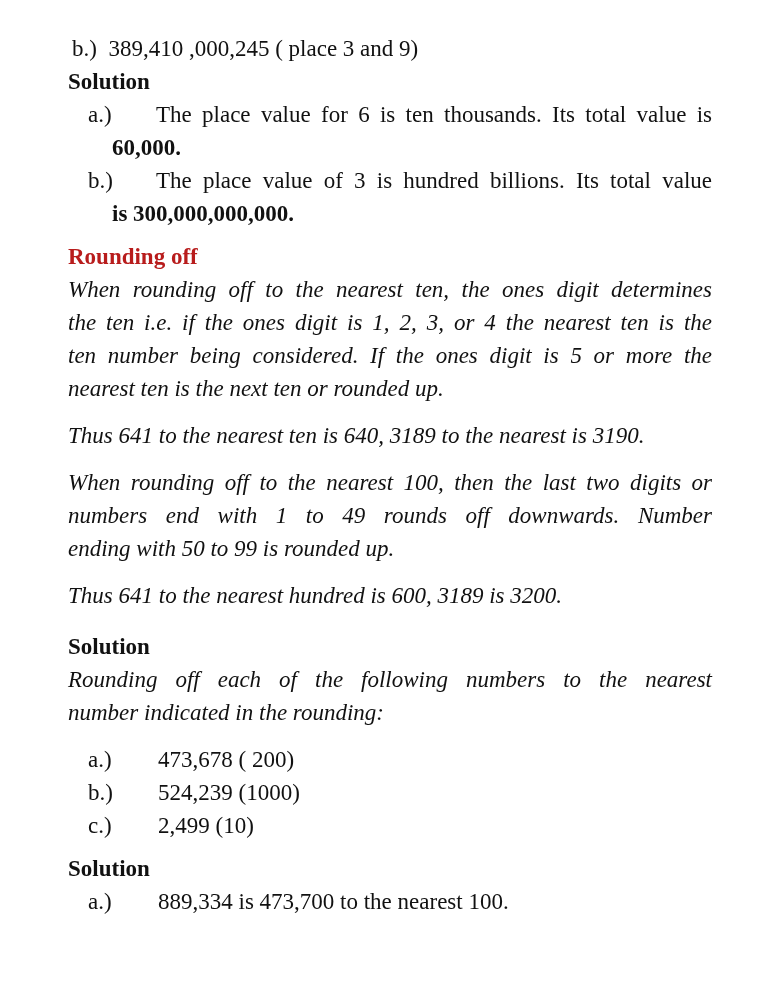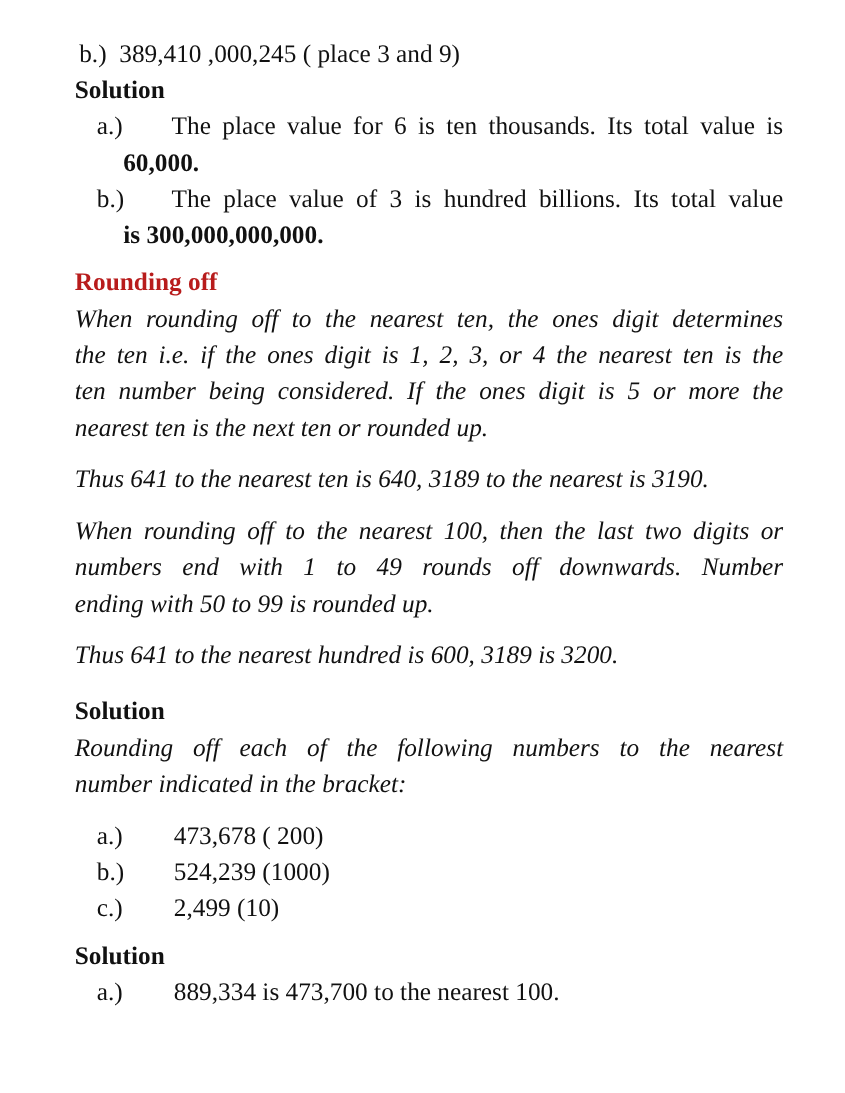--- a/index.html
+++ b/index.html
@@ -117,21 +117,21 @@
     <div class="gap-m"></div>
 
     <p class="para">Thus 641 to the nearest hundred is 600, 3189 is 3200.</p>
 
     <div class="gap-l"></div>
 
     <p class="heading">Solution</p>
 
     <div>
       <p class="para justify-last">Rounding off each of the following numbers to the nearest</p>
-      <p class="para">number indicated in the bracket:</p>
+      <p class="para">number indicated in the rounding:</p>
     </div>
 
     <div class="gap-m"></div>
 
     <div class="list-item">
       <span class="lbl">a.)</span>
       <span>473,678 ( 200)</span>
     </div>
     <div class="list-item">
       <span class="lbl">b.)</span>

